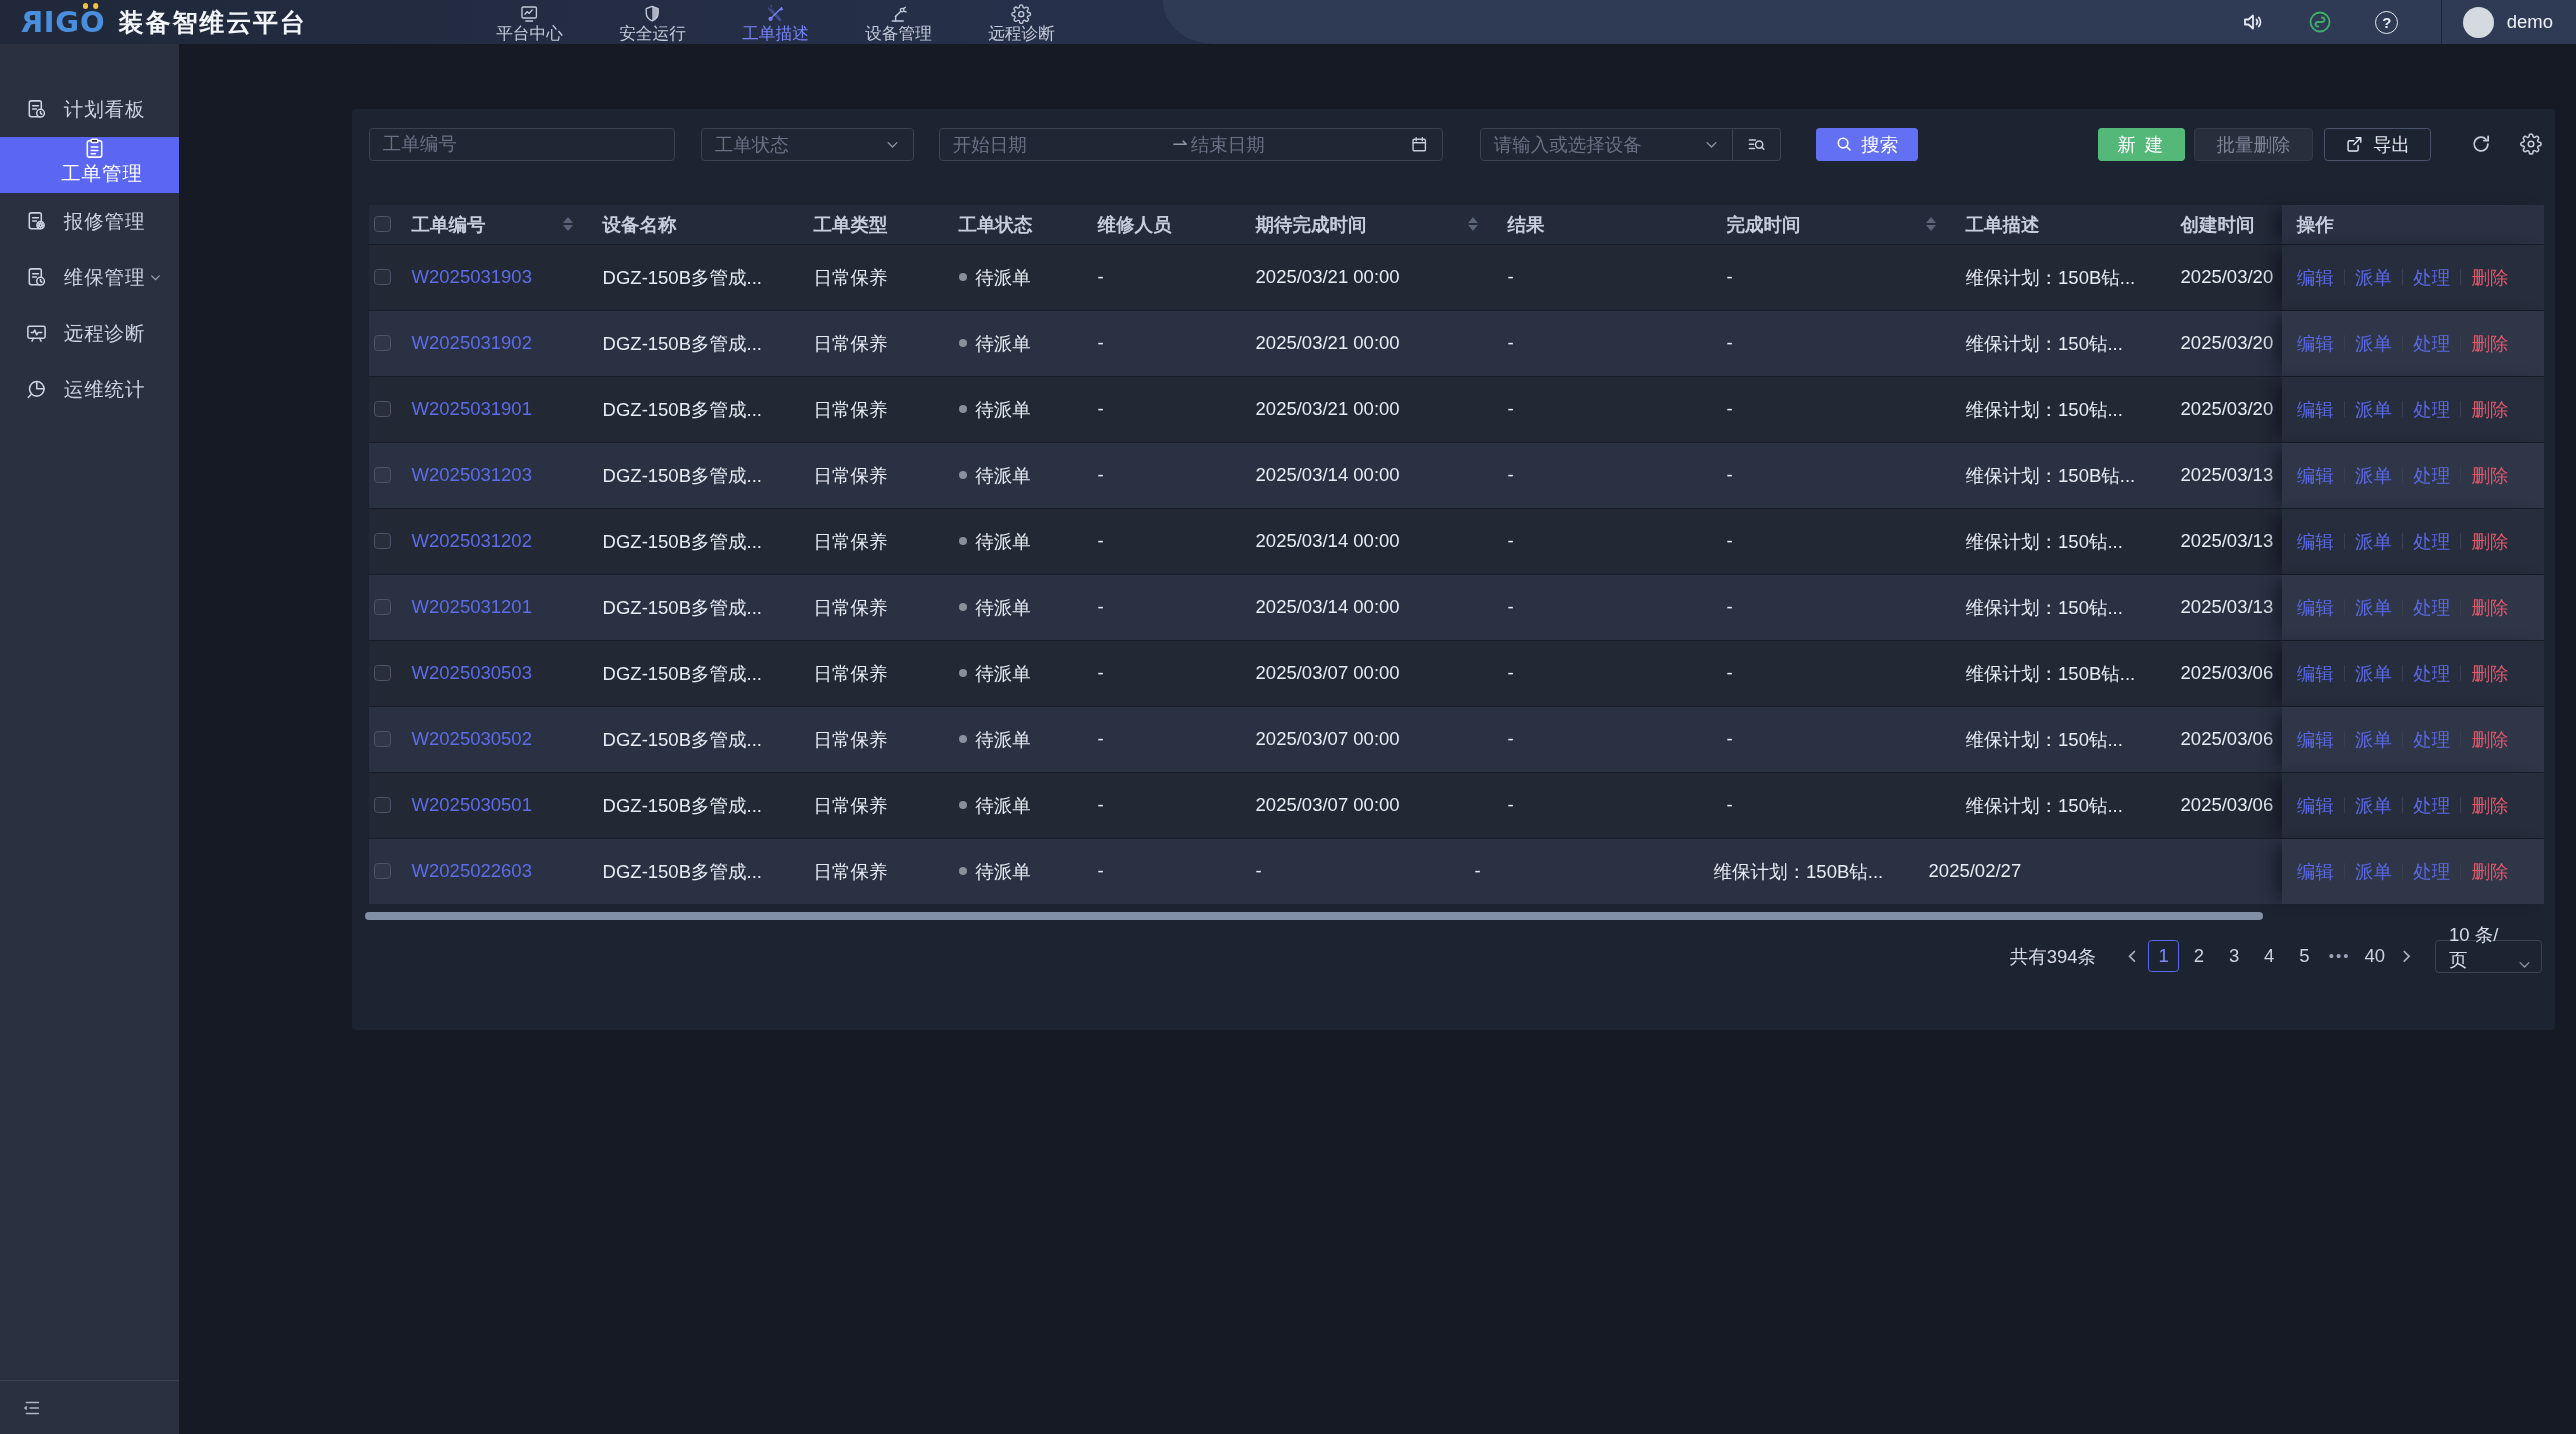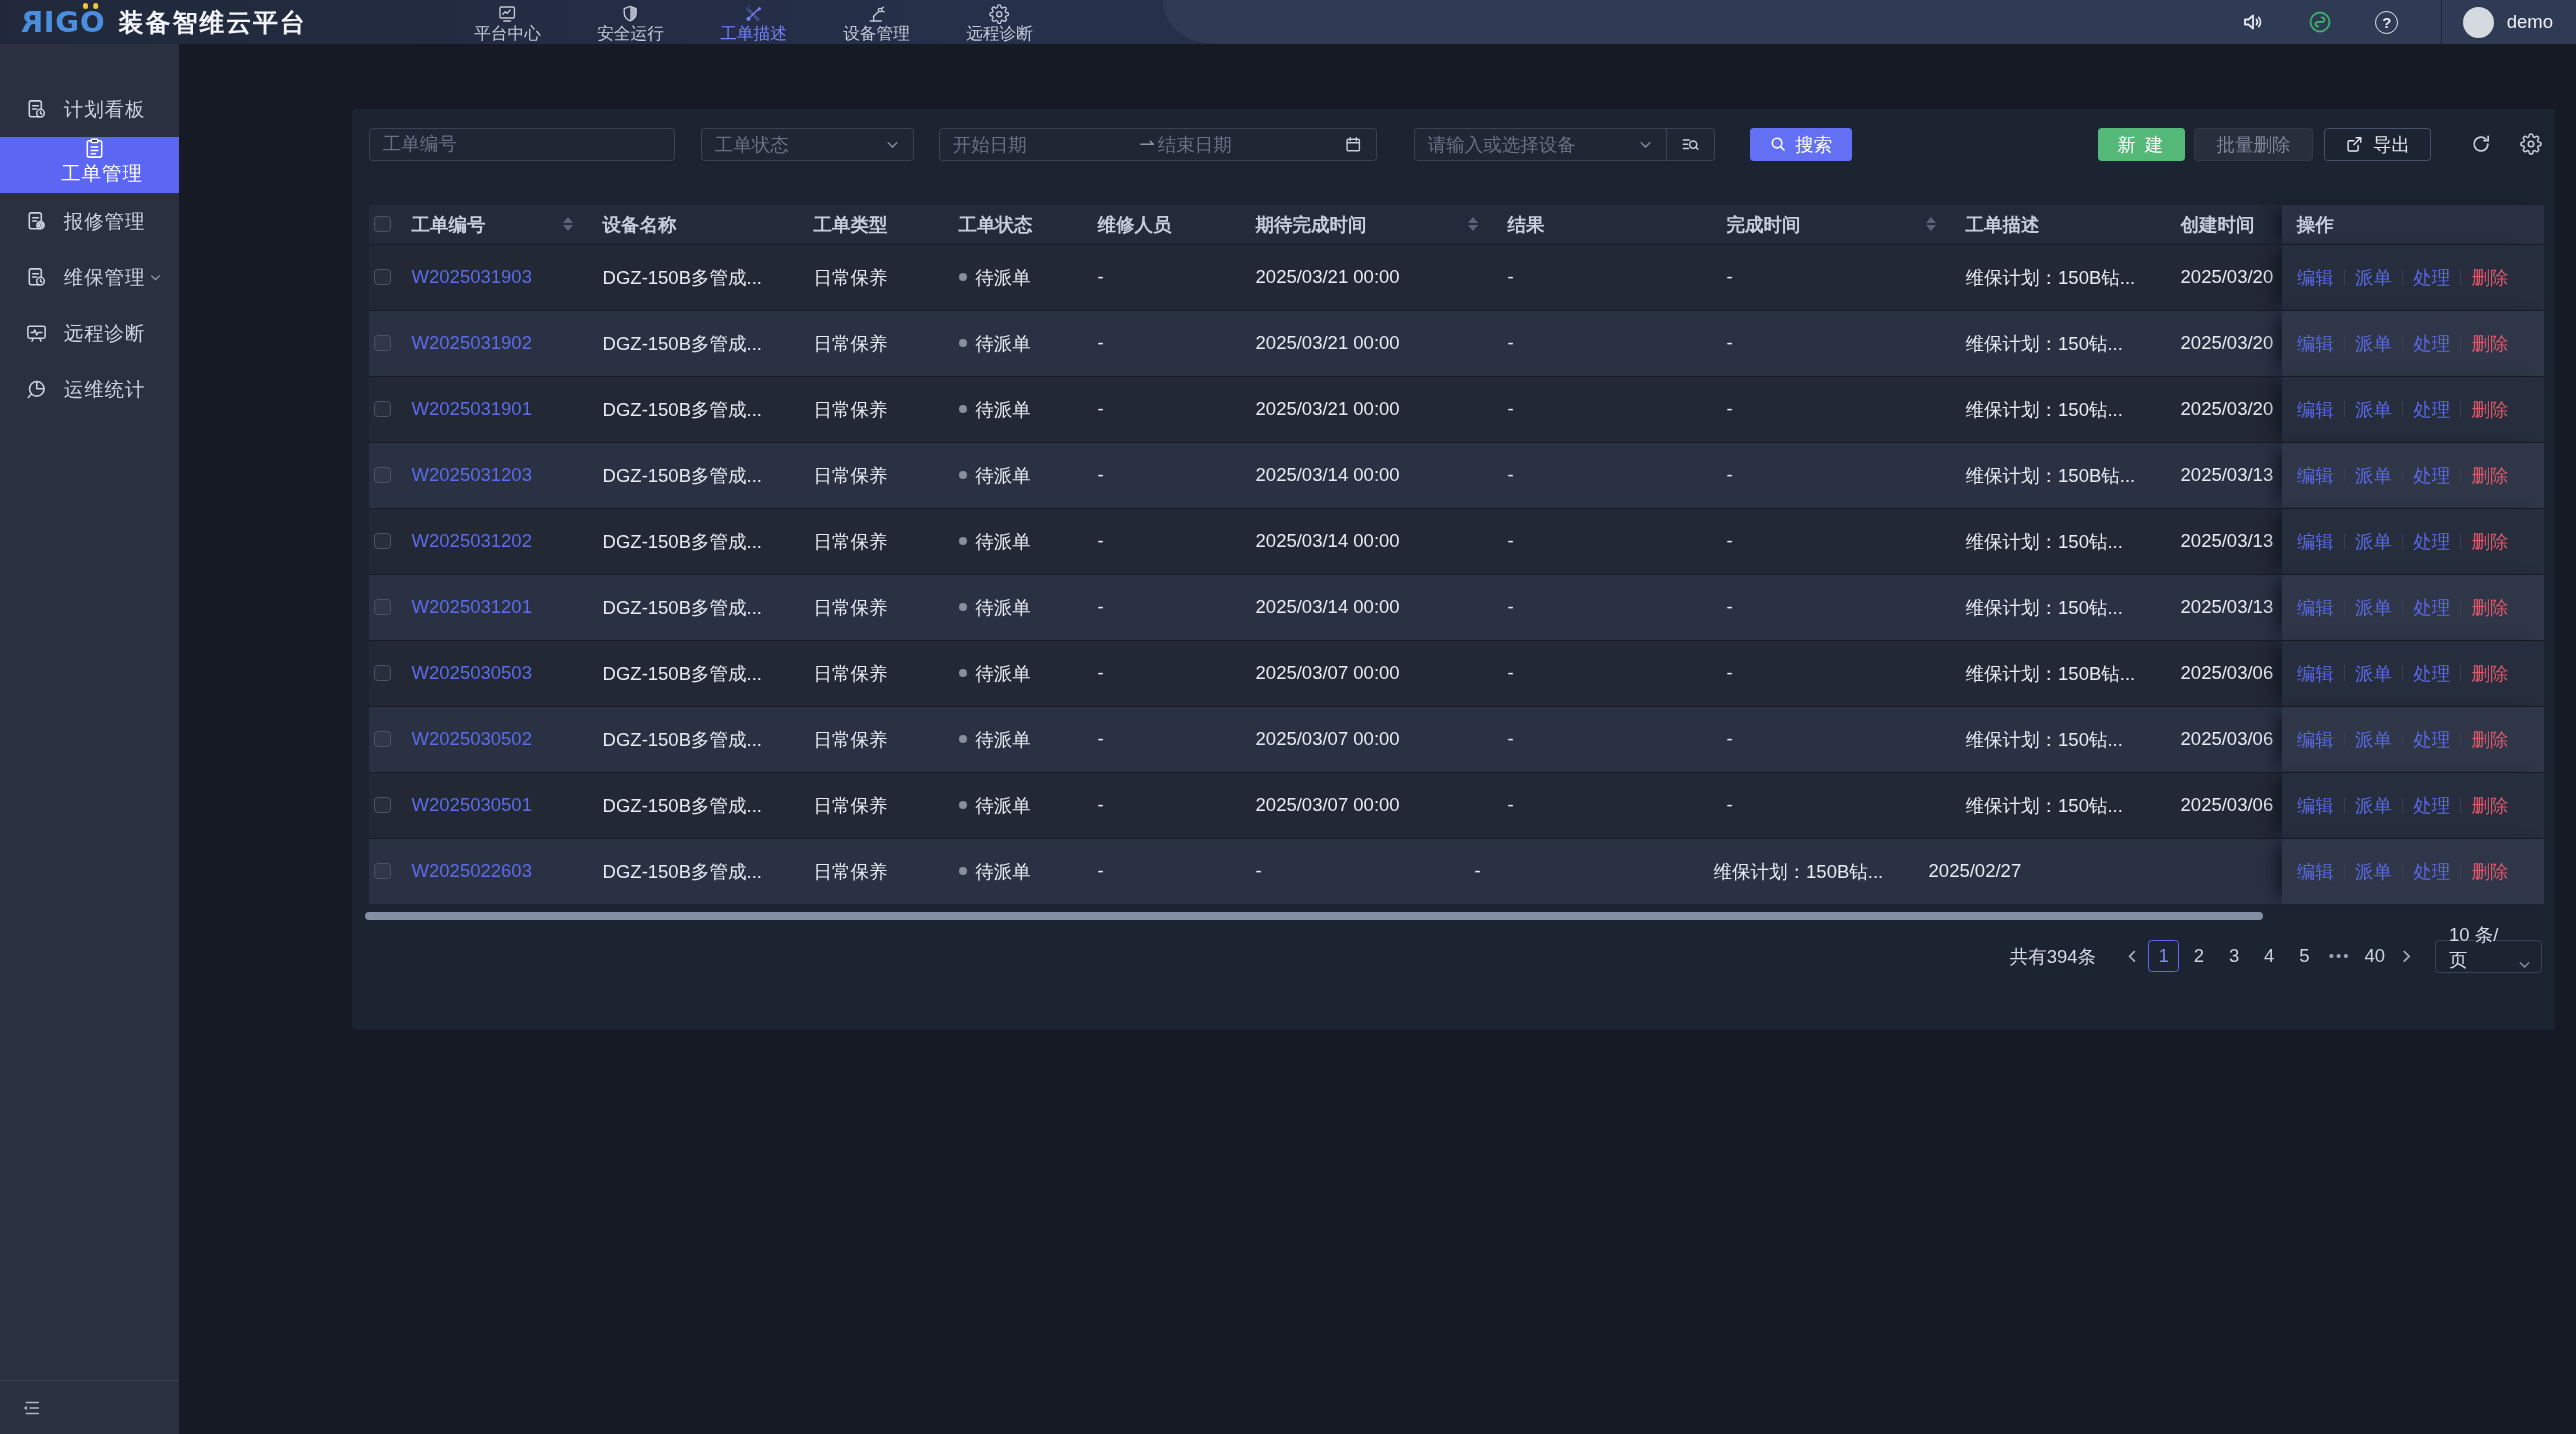--- a/index.html
+++ b/index.html
@@ -25,21 +25,21 @@
   .header-right-bg{position:absolute;left:1163px;right:0;top:0;bottom:0;
     background:var(--header-light);border-bottom-left-radius:51px 43px;}
   .logo-area{position:absolute;left:20.4px;top:0;height:44px;display:flex;align-items:center;gap:13px;}
   .logo{display:flex;align-items:flex-end;letter-spacing:0.9px;}
   .logo-char{font-size:29px;font-weight:800;color:#4a8fdd;line-height:1;font-family:"DejaVu Sans",sans-serif;}
   .logo-char.mirror{display:inline-block;transform:scaleX(-1);}
   .logo-char.logo-o{position:relative;}
   .logo-char.logo-o::before{content:"";position:absolute;top:-4.6px;left:2.8px;width:5.6px;height:5.6px;border-radius:50%;
     background:#f2c43c;box-shadow:10.2px 0 0 #f2c43c;}
   .app-title{font-size:25px;font-weight:800;color:#f2f5fa;letter-spacing:1.9px;}
-  .top-nav{position:absolute;left:446px;top:0;height:44px;display:flex;z-index:2;}
+  .top-nav{position:absolute;left:468px;top:0;height:44px;display:flex;z-index:2;}
   .nav-item{width:123px;height:44px;display:flex;flex-direction:column;align-items:center;justify-content:center;
     gap:1.9px;color:#c3cad9;cursor:pointer;padding-top:2.8px;}
   .nav-item .nav-icon{width:20.4px;height:20.4px;color:#c3cad9;}
   .nav-item .nav-label{font-size:16.7px;line-height:1;}
   .nav-item.active{color:var(--nav-active);}
   .nav-item.active .nav-icon{color:var(--nav-active);}
   .header-right{position:absolute;right:23px;top:0;height:44px;display:flex;align-items:center;z-index:2;}
   .hicon{width:24px;height:24px;color:#e6eaf2;margin-right:43px;cursor:pointer;}
   .hicon.green{color:#3fae6d;}
   .help-circle{width:23px;height:23px;border:1.9px solid #e6eaf2;border-radius:50%;display:flex;align-items:center;
@@ -67,21 +67,21 @@
     padding:18.5px 13px 0 16.7px;}
 
   
   .filter-row{display:flex;align-items:center;height:33px;}
   .f-input,.f-select{height:33px;border:0.9px solid var(--border);border-radius:3.7px;background:var(--input-bg);
     display:flex;align-items:center;padding:0 13px;font-size:18.5px;color:var(--ph);}
   input.f-input{color:var(--text);outline:none;}
   input.f-input::placeholder{color:var(--ph);}
   .f-order{width:306px;margin-right:26px;}
   .f-status{width:213px;margin-right:25px;justify-content:space-between;cursor:pointer;}
-  .f-dates{width:438px;margin-right:37px;display:flex;align-items:center;gap:3px;cursor:pointer;}
+  .f-dates{width:504px;margin-right:37px;display:flex;align-items:center;gap:3px;cursor:pointer;}
   .f-dates .date-arrow{color:#8c95a8;font-size:18.5px;}
   .f-dates .grow{flex:1;}
   .f-device{width:253px;justify-content:space-between;border-top-right-radius:0;border-bottom-right-radius:0;cursor:pointer;}
   .f-device-btn{width:48px;height:33px;border:0.9px solid var(--border);border-left:none;border-radius:0 3.7px 3.7px 0;
     background:var(--input-bg);display:flex;align-items:center;justify-content:center;color:var(--icon);cursor:pointer;}
   .chev{width:15px;height:15px;color:#8c95a8;flex:none;}
   .cal-icon{width:18.5px;height:18.5px;color:var(--icon);flex:none;}
   .btn{height:33px;border-radius:3.7px;display:flex;align-items:center;justify-content:center;font-size:18.5px;cursor:pointer;}
   .btn-search{width:102px;background:#6470f4;color:#fff;gap:8.3px;margin-left:35px;}
   .btn-search .s-icon{width:17.6px;height:17.6px;color:#fff;}

